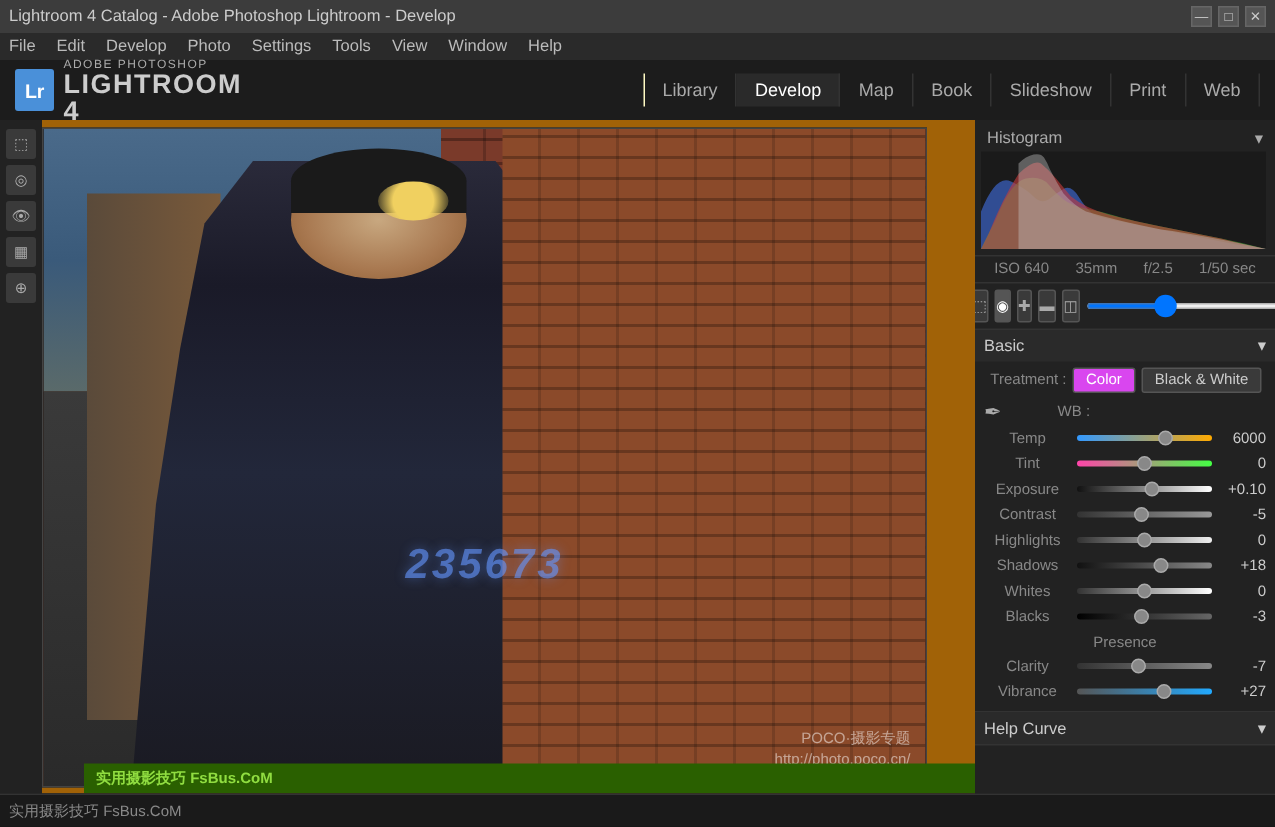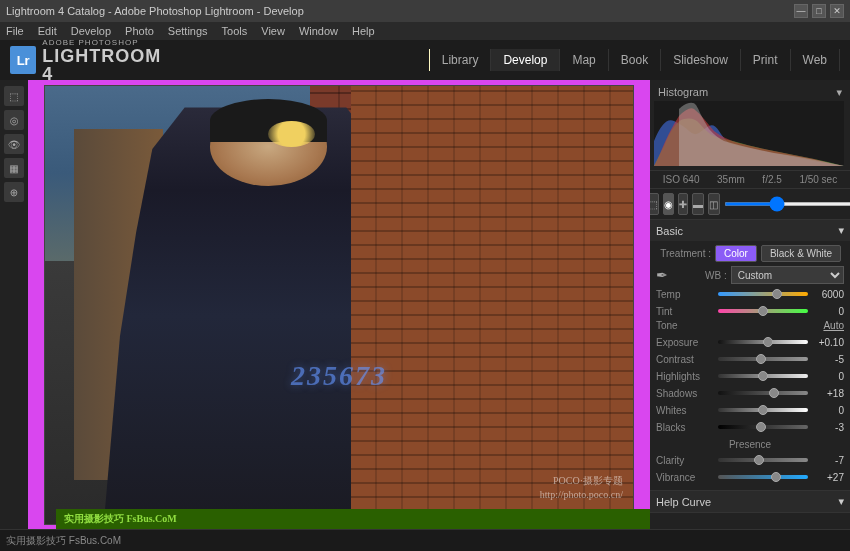--- a/index.html
+++ b/index.html
@@ -61,22 +61,22 @@
     #left-panel {
       width: 28px; background: #222; display: flex; flex-direction: column; align-items: center; padding: 6px 0; gap: 4px;
     }
     .tool-icon {
       width: 20px; height: 20px; background: #3a3a3a; border-radius: 2px;
       display: flex; align-items: center; justify-content: center; font-size: 10px; cursor: pointer; color: #aaa;
     }
 
     
     #photo-area {
-      flex: 1; background: #d946ef; display: flex; align-items: center; justify-content: center;
-      position: relative; overflow: hidden; font-family: Liberation Serif, serif;
+      flex: 1; background: #a16207; display: flex; align-items: center; justify-content: flex-start;
+      position: relative; overflow: hidden;
     }
     #photo-container {
       width: 590px; height: 440px; background: #111; position: relative; overflow: hidden;
       border: 1px solid #444;
     }
     #photo-bg {
       width: 100%; height: 100%;
       background: linear-gradient(135deg, #1a0a00 0%, #3d1a0a 20%, #6b3020 35%, #8b4a2a 50%, #5a3a1a 65%, #2a2a2a 80%, #1a1a2a 100%);
       position: relative;
     }
@@ -100,21 +100,21 @@
       );
       background-color: #7a3a2a;
     }
     #watermark {
       position: absolute; bottom: 30%; left: 50%; transform: translateX(-50%);
       color: rgba(100,150,255,0.6); font-size: 28px; font-weight: bold; font-style: italic;
       letter-spacing: 2px; text-shadow: 0 0 8px rgba(100,150,255,0.4);
       pointer-events: none; white-space: nowrap;
     }
     #poco-watermark {
-      position: absolute; bottom: 22px; right: 10px;
+      position: absolute; bottom: 10px; right: 10px;
       color: rgba(255,255,255,0.5); font-size: 10px; text-align: right; line-height: 1.4;
     }
 
     
     #right-panel {
       width: 200px; background: #222; overflow-y: auto; overflow-x: hidden;
     }
 
     
     #histogram-section {
@@ -156,36 +156,36 @@
 
     
     .treatment-row {
       display: flex; align-items: center; gap: 4px; margin-bottom: 4px;
     }
     .treatment-label { color: #888; font-size: 10px; width: 55px; text-align: right; }
     .treatment-btn {
       padding: 2px 8px; font-size: 10px; cursor: pointer; border: 1px solid #555;
       border-radius: 2px; color: #ccc; background: #3a3a3a;
     }
-    .treatment-btn.active { background: #8b5cf6; color: #fff; }
+    .treatment-btn.active { background: #d946ef; color: #fff; }
 
     
     .wb-row {
       display: flex; align-items: center; gap: 4px; margin-bottom: 2px;
     }
     .wb-label { color: #888; font-size: 10px; width: 55px; text-align: right; }
     .wb-select {
       flex: 1; background: #3a3a3a; border: 1px solid #555; color: #ccc;
       font-size: 10px; padding: 1px 2px; height: 18px;
     }
     .eyedropper { font-size: 14px; cursor: pointer; color: #aaa; }
     .slider-row-item {
       display: flex; align-items: center; gap: 4px; margin-bottom: 1px; height: 16px;
     }
-    .slider-name { color: #888; font-size: 10px; width: 58px; text-align: left; }
+    .slider-name { color: #888; font-size: 10px; width: 58px; text-align: center; }
     .slider-track {
       flex: 1; height: 4px; background: #444; border-radius: 2px; position: relative; cursor: pointer;
     }
     .slider-thumb {
       width: 10px; height: 10px; background: #888; border-radius: 50%;
       position: absolute; top: 50%; transform: translate(-50%, -50%);
       border: 1px solid #aaa; cursor: pointer;
     }
     .slider-value { color: #ccc; font-size: 10px; width: 32px; text-align: right; }
     .slider-gradient-warm {
@@ -349,53 +349,38 @@
 
         <div class="treatment-row">
           <span class="treatment-label">Treatment :</span>
           <button class="treatment-btn active">Color</button>
           <button class="treatment-btn">Black &amp; White</button>
         </div>
 
         <div class="wb-row">
           <span class="eyedropper">✒</span>
           <span class="wb-label">WB :</span>
-          <select class="wb-select">
-            <option>Custom</option>
-            <option>As Shot</option>
-            <option>Auto</option>
-            <option>Daylight</option>
-            <option>Cloudy</option>
-            <option>Shade</option>
-            <option>Tungsten</option>
-            <option>Fluorescent</option>
-            <option>Flash</option>
-          </select>
         </div>
 
         <div class="slider-row-item">
           <span class="slider-name">Temp</span>
           <div class="slider-track slider-gradient-warm">
             <div class="slider-thumb" style="left:65%;"></div>
           </div>
           <span class="slider-value">6000</span>
         </div>
 
         <div class="slider-row-item">
           <span class="slider-name">Tint</span>
           <div class="slider-track slider-gradient-green">
             <div class="slider-thumb" style="left:50%;"></div>
           </div>
           <span class="slider-value">0</span>
         </div>
 
-        <div class="tone-auto">
-          <span class="tone-label">Tone</span>
-          <span class="auto-btn">Auto</span>
-        </div>
 
         <div id="tone-sliders">
 
           <div class="slider-row-item">
             <span class="slider-name">Exposure</span>
             <div class="slider-track" style="background:linear-gradient(to right,#111,#fff);">
               <div class="slider-thumb" style="left:55%;"></div>
             </div>
             <span class="slider-value">+0.10</span>
           </div>

